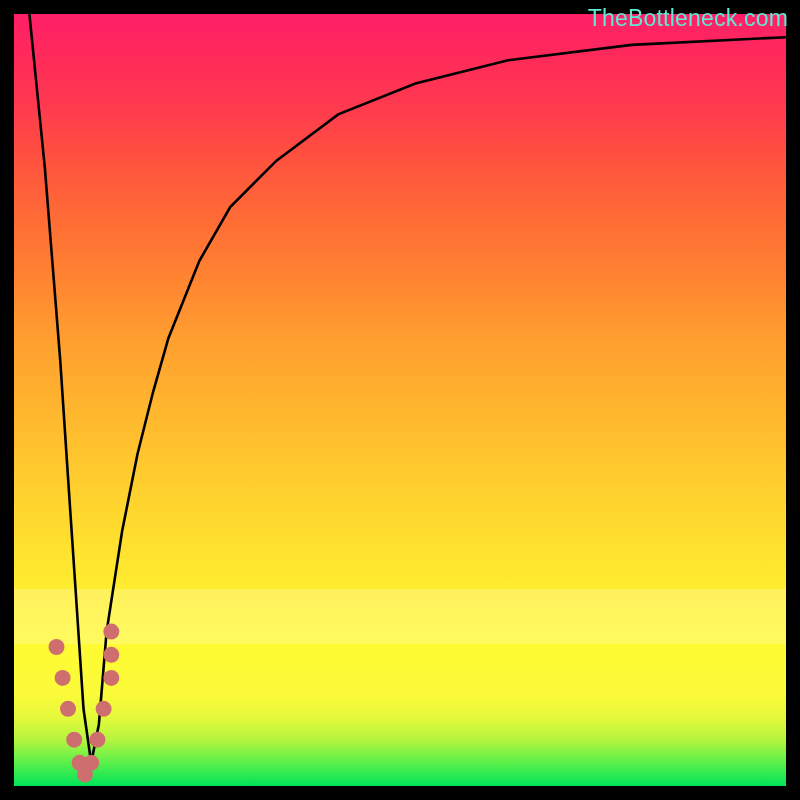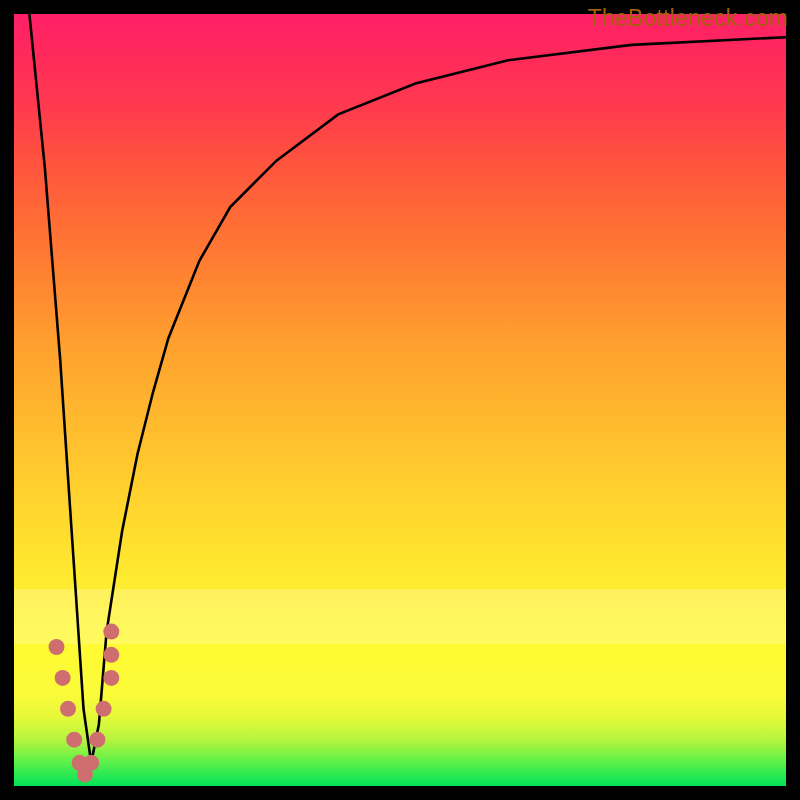--- a/index.html
+++ b/index.html
@@ -60,21 +60,21 @@
     left: 0;
     top: 0;
     width: 772px;
     height: 772px;
     pointer-events: none;
   }
   .watermark {
     position: absolute;
     top: 5px;
     right: 12px;
-    color: #a16207;
+    color: #5eead4;
     font-size: 23px;
     font-weight: 400;
     letter-spacing: 0.2px;
     pointer-events: none;
   }
 </style>
 </head>
 <body>
 
 <div class="frame">

